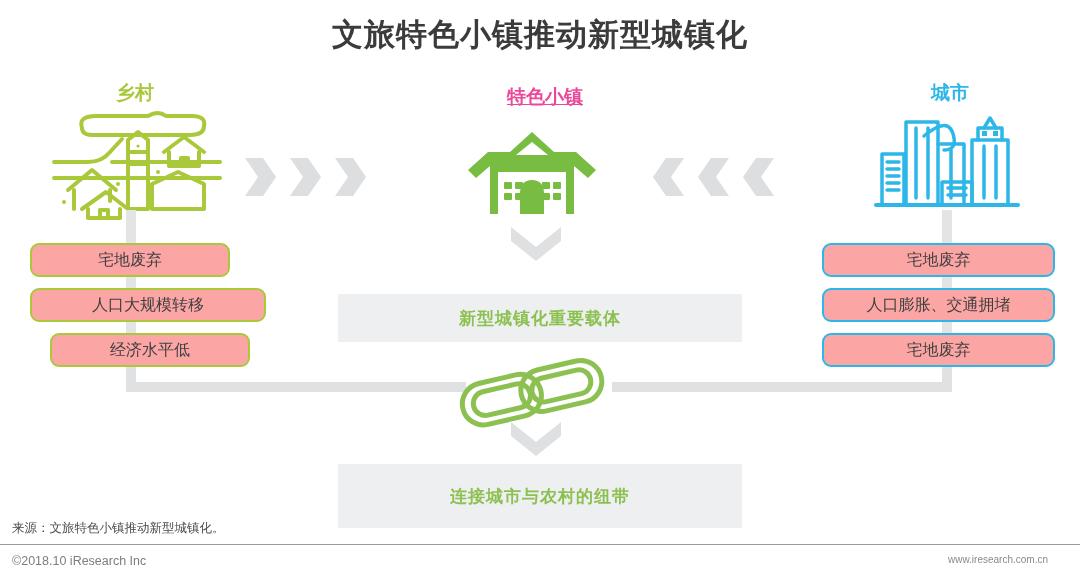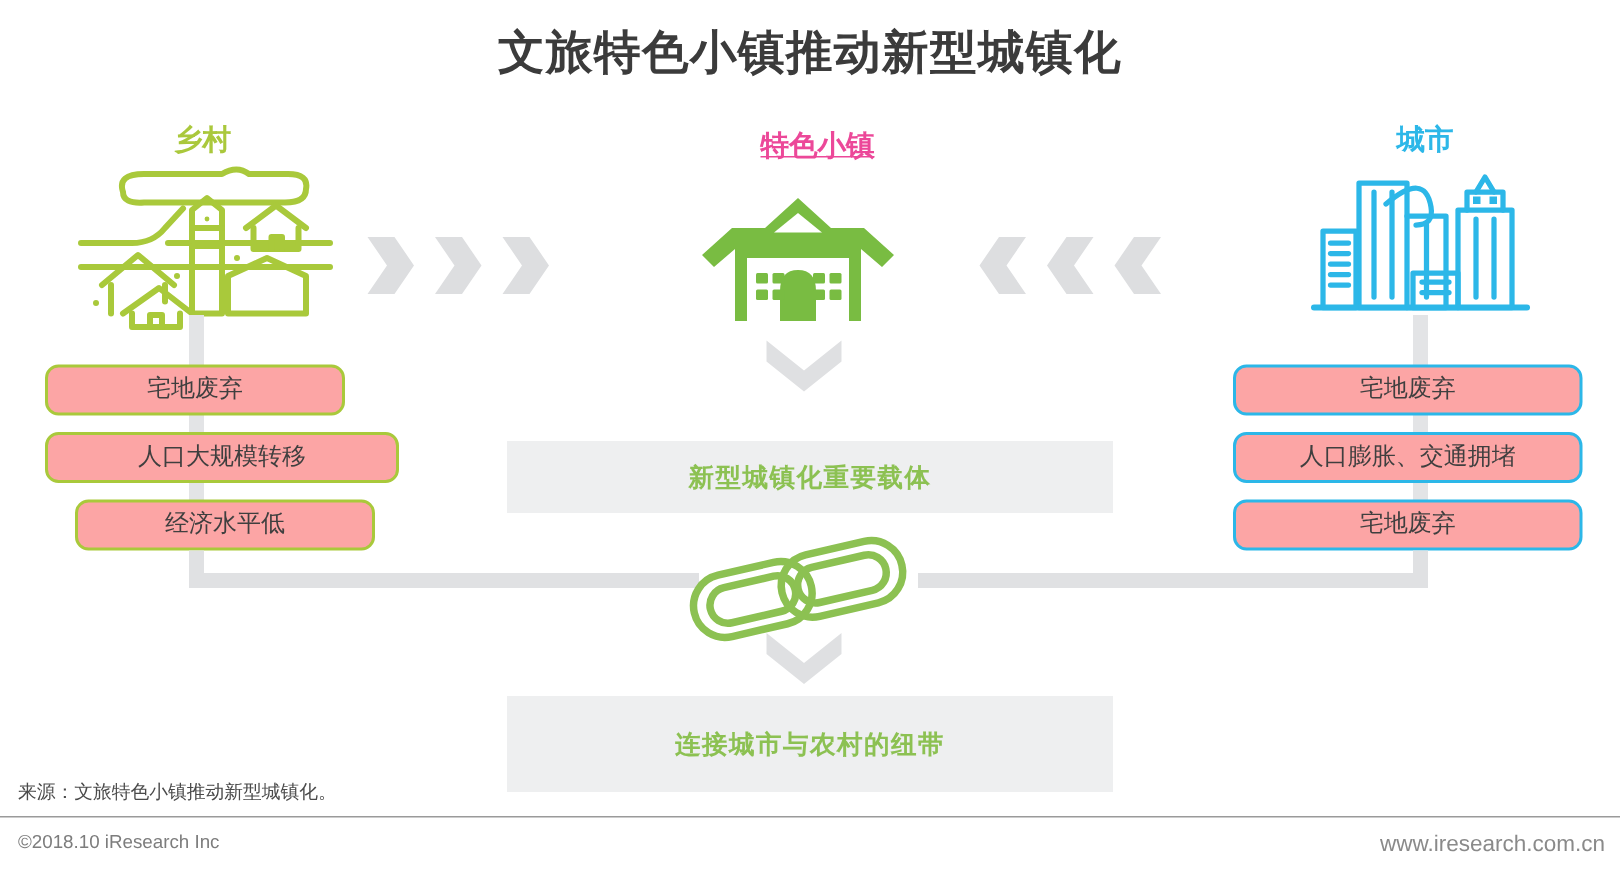--- a/index.html
+++ b/index.html
@@ -135,22 +135,22 @@
     background: #9a9a9a;
   }
   #copyright {
     position: absolute;
     left: 12px; top: 554px;
     font-size: 12.5px;
     color: #7d7d7d;
   }
   #website {
     position: absolute;
-    right: 10px; top: 554px;
-    font-size: 15px;
+    right: 32px; top: 554px;
+    font-size: 10px;
     color: #8a8a8a;
   }
 </style>
 </head>
 <body>
 
 <div id="canvas">
 
   <div class="page-title">文旅特色小镇推动新型城镇化</div>
 

